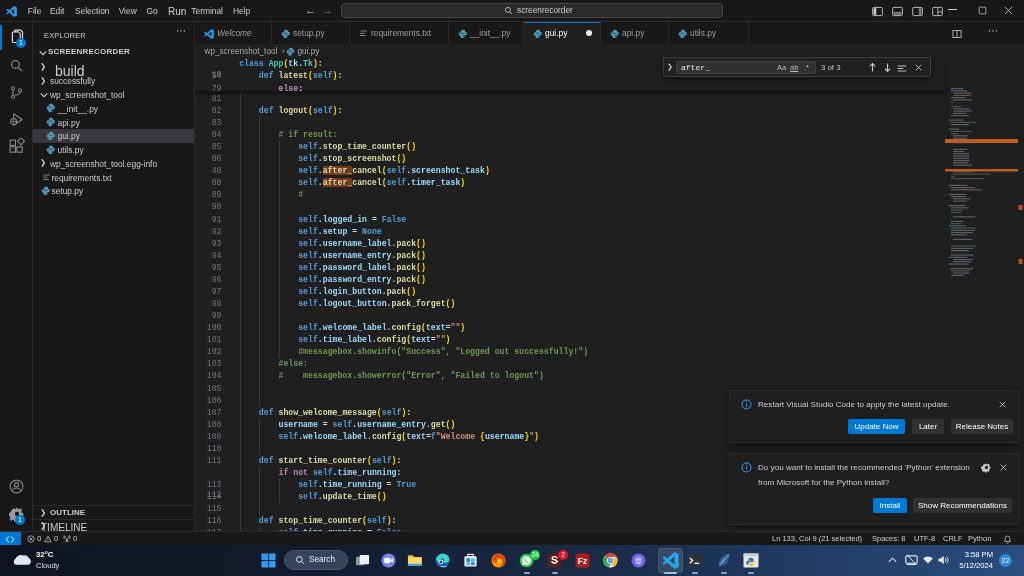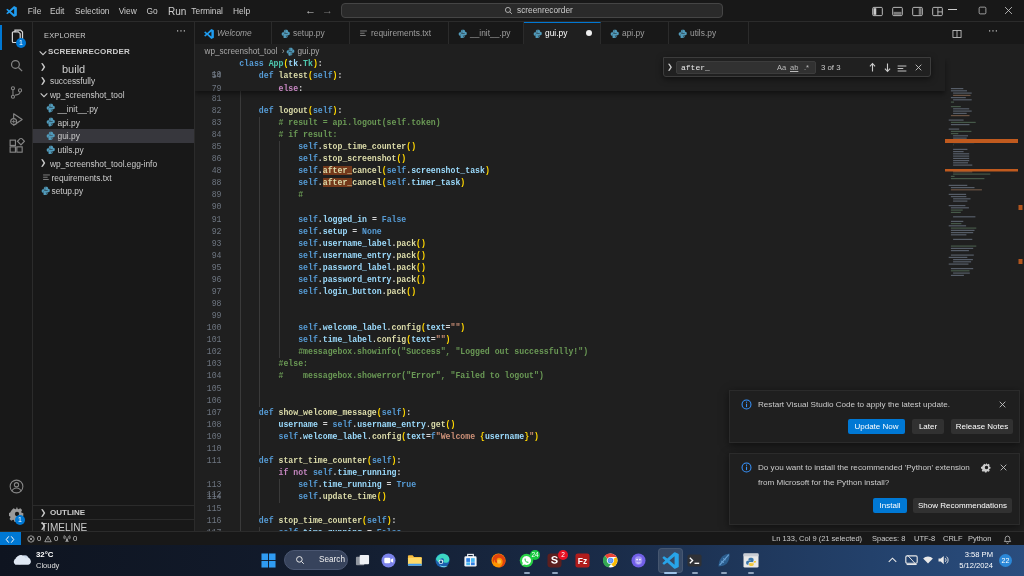--- a/index.html
+++ b/index.html
@@ -92,21 +92,21 @@
   </svg>
 <div class="abs" style="left:15px;top:515px;width:10px;height:10px;border-radius:50%;background:#0078d4;color:#fff;font-size:7px;text-align:center;line-height:10px">1</div>
 <div class="abs" style="left:33px;top:22px;width:162px;height:509px;background:#181818;border-right:1px solid #2b2b2b;overflow:hidden">
 <div class="abs ui" style="left:11px;top:8.5px;font-size:7.4px;letter-spacing:0.2px">EXPLORER</div>
 <div class="abs ui" style="left:143px;top:3px;font-size:10px;letter-spacing:1px">⋯</div>
 <svg class="abs" style="left:6px;top:28px" width="8" height="6" viewBox="0 0 12 8">
       <path d="M1 1.5 6 6.5l5-5" fill="none" stroke="#cccccc" stroke-width="1.6"></path>
     </svg>
 <div class="abs ui" style="left:15px;top:25px;font-size:8px;font-weight:bold;letter-spacing:0.2px">SCREENRECORDER</div>
 <div class="abs" style="left:7px;top:40.2px;color:#cccccc;font-size:7.5px">❯</div>
-<div class="abs ui" style="left:29px;top:40.6px;font-size:11px;white-space:nowrap">build</div>
+<div class="abs ui" style="left:22px;top:40.6px;font-size:14px;white-space:nowrap">build</div>
 <div class="abs" style="left:7px;top:53.95px;color:#cccccc;font-size:7.5px">❯</div>
 <div class="abs ui" style="left:17px;top:54.35px;font-size:8.4px;white-space:nowrap">successfully</div>
 <svg class="abs" style="left:6.5px;top:70.0px" width="8" height="6" viewBox="0 0 12 8">
       <path d="M1 1.5 6 6.5l5-5" fill="none" stroke="#cccccc" stroke-width="1.6"></path>
     </svg>
 <div class="abs ui" style="left:17px;top:68.1px;font-size:8.4px;white-space:nowrap">wp_screenshot_tool</div>
 <svg class="abs" style="left:12.5px;top:81.45px" width="9.5" height="9.5" viewBox="0 0 16 16">
       <path fill="#519aba" d="M7.9 1.2c-1.7 0-3.1.7-3.1 2.1v1.8h3.3v.5H3.3c-1.5 0-2.1 1.3-2.1 2.9 0 1.6.6 2.9 2.1 2.9h1.2v-1.6c0-1.2 1-2.2 2.3-2.2h3.1c1 0 1.9-.8 1.9-1.9V3.3c0-1.3-1.4-2.1-3-2.1zm-1 1.3c.4 0 .7.3.7.7 0 .4-.3.7-.7.7-.4 0-.7-.3-.7-.7 0-.4.3-.7.7-.7z"></path>
       <path fill="#519aba" d="M8.1 14.8c1.7 0 3.1-.7 3.1-2.1v-1.8H7.9v-.5h4.8c1.5 0 2.1-1.3 2.1-2.9 0-1.6-.6-2.9-2.1-2.9h-1.2v1.6c0 1.2-1 2.2-2.3 2.2H6.1c-1 0-1.9.8-1.9 1.9v3.4c0 1.3 1.4 2.1 3 2.1zm1-1.3c-.4 0-.7-.3-.7-.7 0-.4.3-.7.7-.7.4 0 .7.3.7.7 0 .4-.3.7-.7.7z"></path>
     </svg>
@@ -206,21 +206,20 @@
 <div class="abs" style="left:64.30799999999999px;top:58.984999999999985px;width:1px;height:289.67999999999995px;background:#3a3a3a"></div>
 <div class="abs" style="left:64.30799999999999px;top:360.73499999999996px;width:1px;height:36.210000000000036px;background:#3a3a3a"></div>
 <div class="abs" style="left:64.30799999999999px;top:409.015px;width:1px;height:48.280000000000086px;background:#3a3a3a"></div>
 <div class="abs" style="left:64.30799999999999px;top:469.365px;width:1px;height:3.634999999999991px;background:#3a3a3a"></div>
 <div class="abs" style="left:83.916px;top:83.125px;width:1px;height:217.26px;background:#3a3a3a"></div>
 <div class="abs" style="left:83.916px;top:421.085px;width:1px;height:24.139999999999986px;background:#3a3a3a"></div>
 <div class="num abs" style="left:0;top:34.845px;width:26.5px">81</div>
 <div class="num abs" style="left:0;top:46.91499999999999px;width:26.5px">82</div>
 <div class="code abs" style="left:44.19999999999999px;top:46.91499999999999px"><span style="color:#d4d4d4">    </span><span style="color:#569CD6">def</span><span style="color:#d4d4d4"> </span><span style="color:#DCDCAA">logout</span><span style="color:#FFD700">(</span><span style="color:#569CD6">self</span><span style="color:#FFD700">)</span><span style="color:#d4d4d4">:</span></div>
 <div class="num abs" style="left:0;top:58.984999999999985px;width:26.5px">83</div>
-<div class="code abs" style="left:44.19999999999999px;top:58.984999999999985px"><span style="color:#d4d4d4">        </span><span style="color:#6A9955"># result = api.logout(self.token)</span></div>
 <div class="num abs" style="left:0;top:71.055px;width:26.5px">84</div>
 <div class="code abs" style="left:44.19999999999999px;top:71.055px"><span style="color:#d4d4d4">        </span><span style="color:#6A9955"># if result:</span></div>
 <div class="num abs" style="left:0;top:83.125px;width:26.5px">85</div>
 <div class="code abs" style="left:44.19999999999999px;top:83.125px"><span style="color:#d4d4d4">            </span><span style="color:#569CD6">self</span><span style="color:#d4d4d4">.</span><span style="color:#DCDCAA">stop_time_counter</span><span style="color:#FFD700">()</span></div>
 <div class="num abs" style="left:0;top:95.195px;width:26.5px">86</div>
 <div class="code abs" style="left:44.19999999999999px;top:95.195px"><span style="color:#d4d4d4">            </span><span style="color:#569CD6">self</span><span style="color:#d4d4d4">.</span><span style="color:#DCDCAA">stop_screenshot</span><span style="color:#FFD700">()</span></div>
 <div class="num abs" style="left:0;top:107.26500000000001px;width:26.5px">48</div>
 <div class="code abs" style="left:44.19999999999999px;top:107.26500000000001px"><span style="color:#d4d4d4">            </span><span style="color:#569CD6">self</span><span style="color:#d4d4d4">.</span><span style="color:#DCDCAA;background:#74391b">after_</span><span style="color:#DCDCAA">cancel</span><span style="color:#FFD700">(</span><span style="color:#569CD6">self</span><span style="color:#d4d4d4">.</span><span style="color:#9CDCFE">screenshot_task</span><span style="color:#FFD700">)</span></div>
 <div class="num abs" style="left:0;top:119.33500000000001px;width:26.5px">88</div>
 <div class="code abs" style="left:44.19999999999999px;top:119.33500000000001px"><span style="color:#d4d4d4">            </span><span style="color:#569CD6">self</span><span style="color:#d4d4d4">.</span><span style="color:#DCDCAA;background:#74391b">after_</span><span style="color:#DCDCAA">cancel</span><span style="color:#FFD700">(</span><span style="color:#569CD6">self</span><span style="color:#d4d4d4">.</span><span style="color:#9CDCFE">timer_task</span><span style="color:#FFD700">)</span></div>
@@ -235,20 +234,21 @@
 <div class="code abs" style="left:44.19999999999999px;top:179.685px"><span style="color:#d4d4d4">            </span><span style="color:#569CD6">self</span><span style="color:#d4d4d4">.</span><span style="color:#9CDCFE">username_label</span><span style="color:#d4d4d4">.</span><span style="color:#DCDCAA">pack</span><span style="color:#FFD700">()</span></div>
 <div class="num abs" style="left:0;top:191.755px;width:26.5px">94</div>
 <div class="code abs" style="left:44.19999999999999px;top:191.755px"><span style="color:#d4d4d4">            </span><span style="color:#569CD6">self</span><span style="color:#d4d4d4">.</span><span style="color:#9CDCFE">username_entry</span><span style="color:#d4d4d4">.</span><span style="color:#DCDCAA">pack</span><span style="color:#FFD700">()</span></div>
 <div class="num abs" style="left:0;top:203.825px;width:26.5px">95</div>
 <div class="code abs" style="left:44.19999999999999px;top:203.825px"><span style="color:#d4d4d4">            </span><span style="color:#569CD6">self</span><span style="color:#d4d4d4">.</span><span style="color:#9CDCFE">password_label</span><span style="color:#d4d4d4">.</span><span style="color:#DCDCAA">pack</span><span style="color:#FFD700">()</span></div>
 <div class="num abs" style="left:0;top:215.89499999999998px;width:26.5px">96</div>
 <div class="code abs" style="left:44.19999999999999px;top:215.89499999999998px"><span style="color:#d4d4d4">            </span><span style="color:#569CD6">self</span><span style="color:#d4d4d4">.</span><span style="color:#9CDCFE">password_entry</span><span style="color:#d4d4d4">.</span><span style="color:#DCDCAA">pack</span><span style="color:#FFD700">()</span></div>
 <div class="num abs" style="left:0;top:227.96499999999997px;width:26.5px">97</div>
 <div class="code abs" style="left:44.19999999999999px;top:227.96499999999997px"><span style="color:#d4d4d4">            </span><span style="color:#569CD6">self</span><span style="color:#d4d4d4">.</span><span style="color:#9CDCFE">login_button</span><span style="color:#d4d4d4">.</span><span style="color:#DCDCAA">pack</span><span style="color:#FFD700">()</span></div>
 <div class="num abs" style="left:0;top:240.03499999999997px;width:26.5px">98</div>
+<div class="code abs" style="left:44.19999999999999px;top:240.03499999999997px"><span style="color:#d4d4d4">            </span><span style="color:#569CD6">self</span><span style="color:#d4d4d4">.</span><span style="color:#9CDCFE">logout_button</span><span style="color:#d4d4d4">.</span><span style="color:#DCDCAA">pack_forget</span><span style="color:#FFD700">()</span></div>
 <div class="num abs" style="left:0;top:252.10499999999996px;width:26.5px">99</div>
 <div class="num abs" style="left:0;top:264.17499999999995px;width:26.5px">100</div>
 <div class="code abs" style="left:44.19999999999999px;top:264.17499999999995px"><span style="color:#d4d4d4">            </span><span style="color:#569CD6">self</span><span style="color:#d4d4d4">.</span><span style="color:#9CDCFE">welcome_label</span><span style="color:#d4d4d4">.</span><span style="color:#DCDCAA">config</span><span style="color:#FFD700">(</span><span style="color:#9CDCFE">text</span><span style="color:#d4d4d4">=</span><span style="color:#CE9178">""</span><span style="color:#FFD700">)</span></div>
 <div class="num abs" style="left:0;top:276.24499999999995px;width:26.5px">101</div>
 <div class="code abs" style="left:44.19999999999999px;top:276.24499999999995px"><span style="color:#d4d4d4">            </span><span style="color:#569CD6">self</span><span style="color:#d4d4d4">.</span><span style="color:#9CDCFE">time_label</span><span style="color:#d4d4d4">.</span><span style="color:#DCDCAA">config</span><span style="color:#FFD700">(</span><span style="color:#9CDCFE">text</span><span style="color:#d4d4d4">=</span><span style="color:#CE9178">""</span><span style="color:#FFD700">)</span></div>
 <div class="num abs" style="left:0;top:288.315px;width:26.5px">102</div>
 <div class="code abs" style="left:44.19999999999999px;top:288.315px"><span style="color:#d4d4d4">            </span><span style="color:#6A9955">#messagebox.showinfo("Success", "Logged out successfully!")</span></div>
 <div class="num abs" style="left:0;top:300.385px;width:26.5px">103</div>
 <div class="code abs" style="left:44.19999999999999px;top:300.385px"><span style="color:#d4d4d4">        </span><span style="color:#6A9955">#else:</span></div>
 <div class="num abs" style="left:0;top:312.455px;width:26.5px">104</div>
@@ -453,21 +453,21 @@
         <rect x="8.5" y="0.5" width="7" height="7" fill="#2f9bf2"></rect>
         <rect x="0.5" y="8.5" width="7" height="7" fill="#2f9bf2"></rect>
         <rect x="8.5" y="8.5" width="7" height="7" fill="#2f9bf2"></rect>
       </svg>
     </div>
 <div class="abs" style="left:284px;top:5px;width:64px;height:20px;background:#37435c;border:1px solid #4a5671;border-radius:10px"></div>
 <svg class="abs" style="left:295px;top:10px" width="10" height="10" viewBox="0 0 16 16">
       <circle cx="7" cy="7" r="4.5" fill="none" stroke="#e8e8e8" stroke-width="1.6"></circle>
       <path d="M10.5 10.5 14 14" stroke="#e8e8e8" stroke-width="1.6"></path>
     </svg>
-<div class="abs" style="left:319px;top:9.5px;color:#f0f0f0;font-size:8.2px">Search</div>
+<div class="abs" style="left:309px;top:9.5px;color:#f0f0f0;font-size:8.2px">Search</div>
 <div class="abs" style="left:355px;top:8px">
       <svg width="15" height="15" viewBox="0 0 16 16">
         <rect x="1" y="4" width="9" height="9" rx="1" fill="#8f959e"></rect>
         <rect x="5" y="2" width="10" height="10" rx="1" fill="#eef1f5"></rect>
       </svg>
     </div>
 <div class="abs" style="left:381px;top:8px">
       <svg width="15" height="15" viewBox="0 0 16 16">
         <circle cx="8" cy="8" r="7.5" fill="#7b83eb"></circle>
         <rect x="3.5" y="5" width="6.5" height="6" rx="1.5" fill="#fff"></rect>

